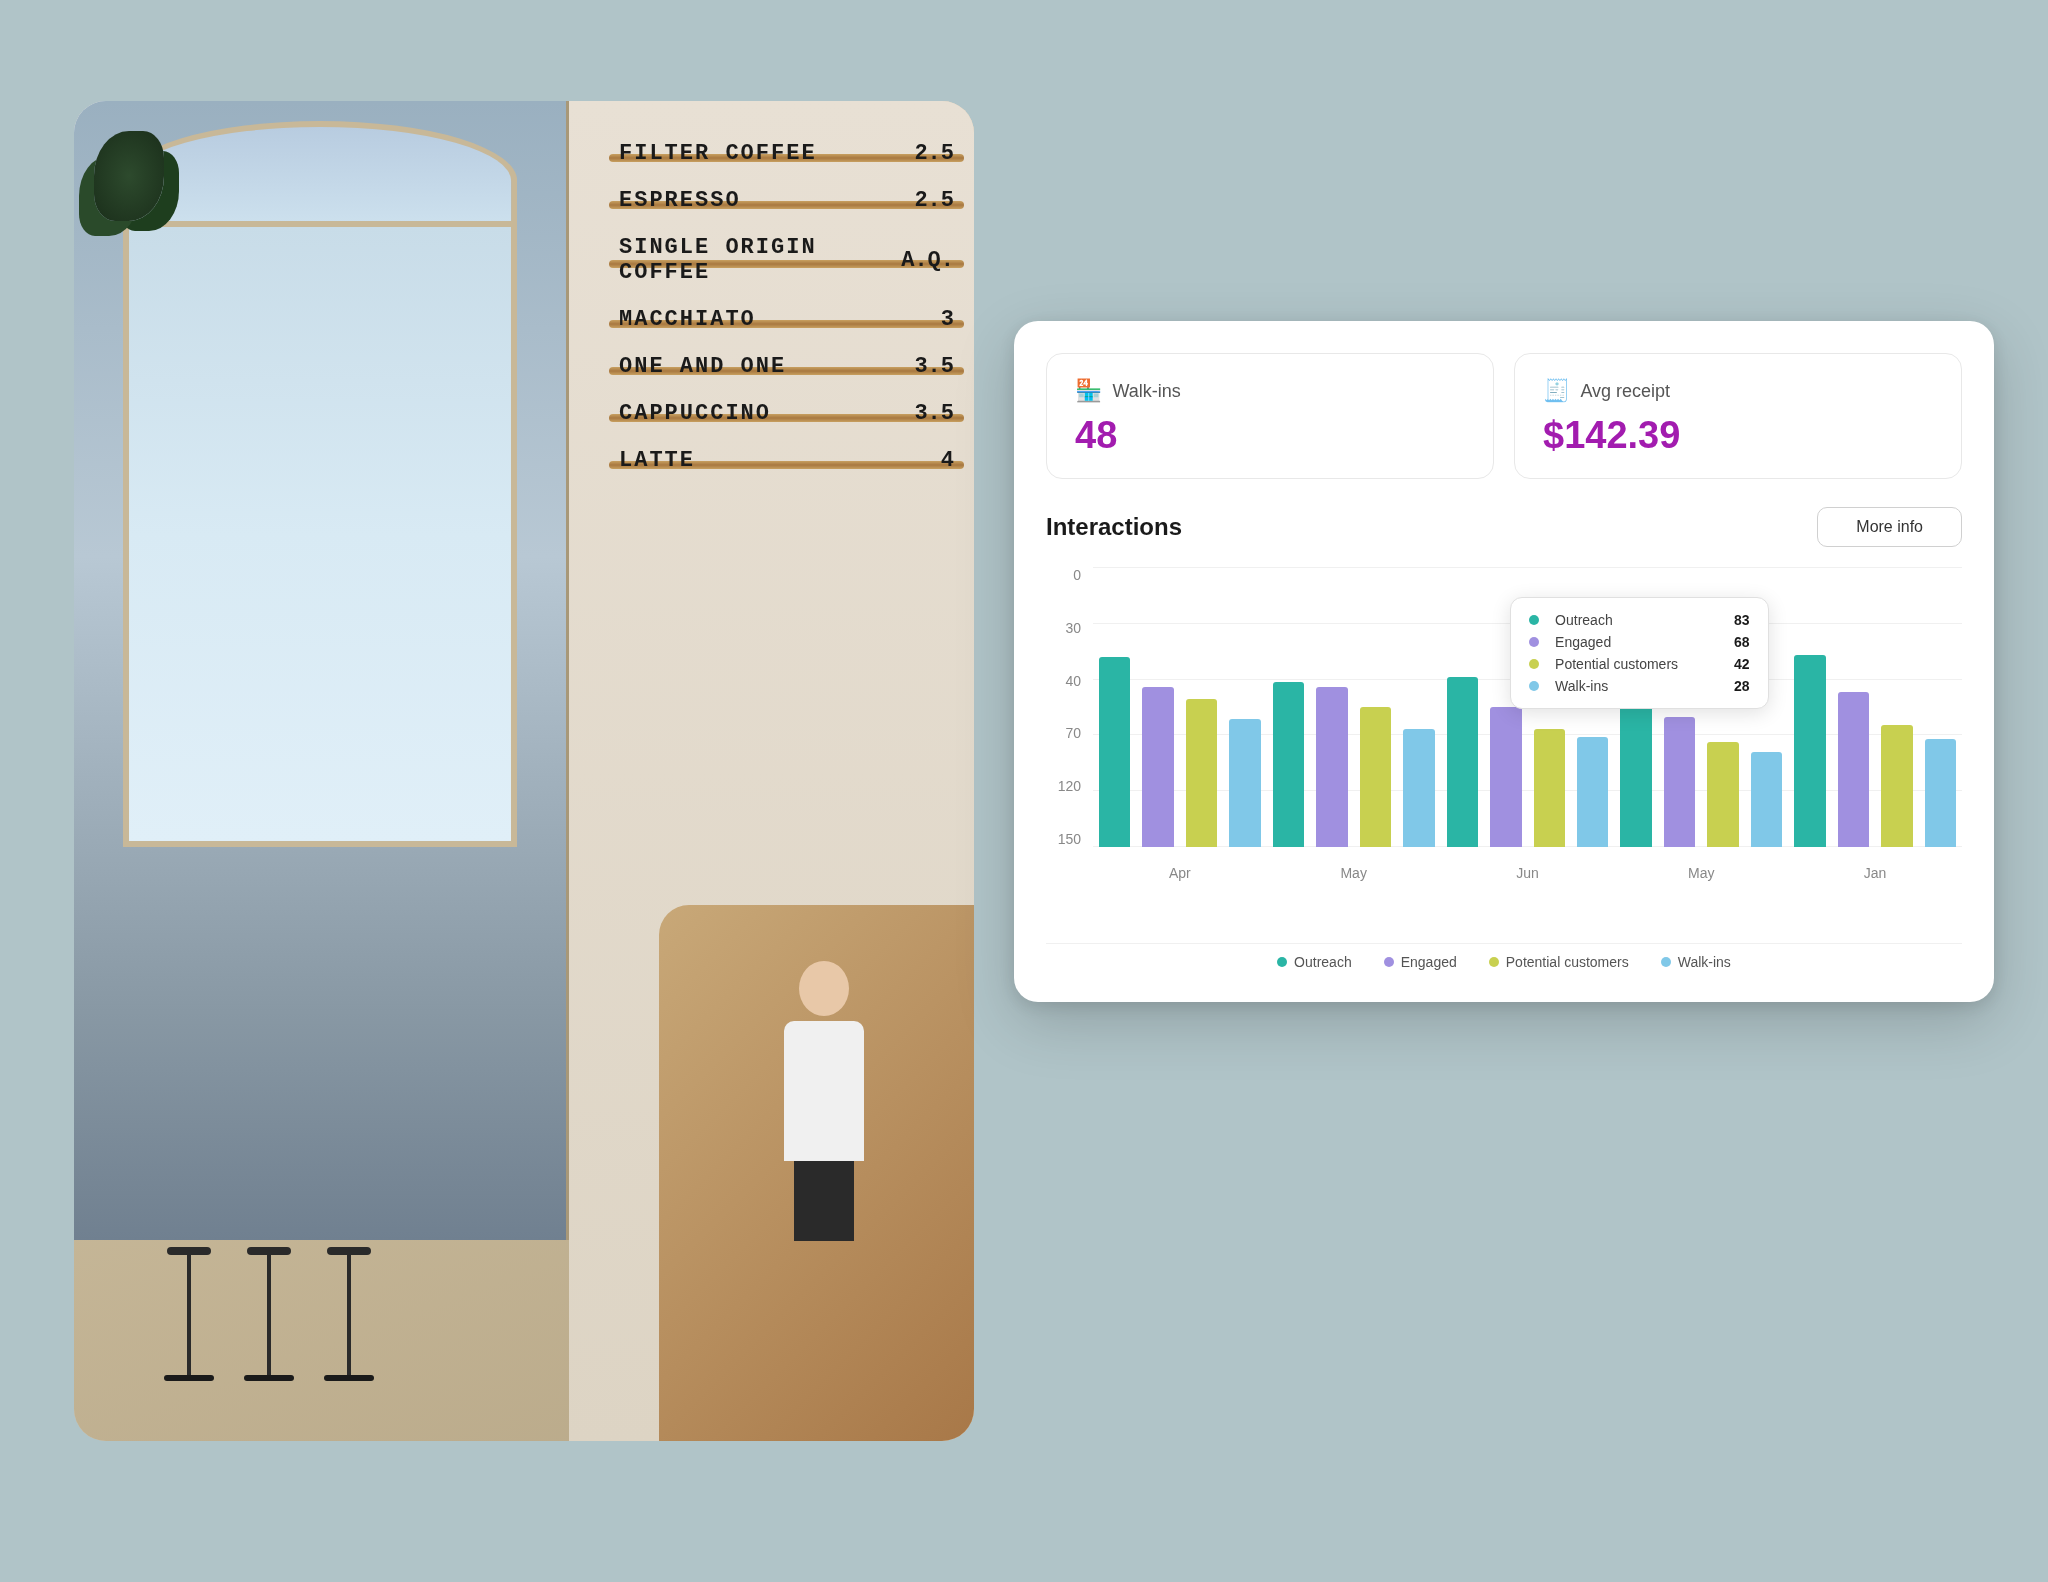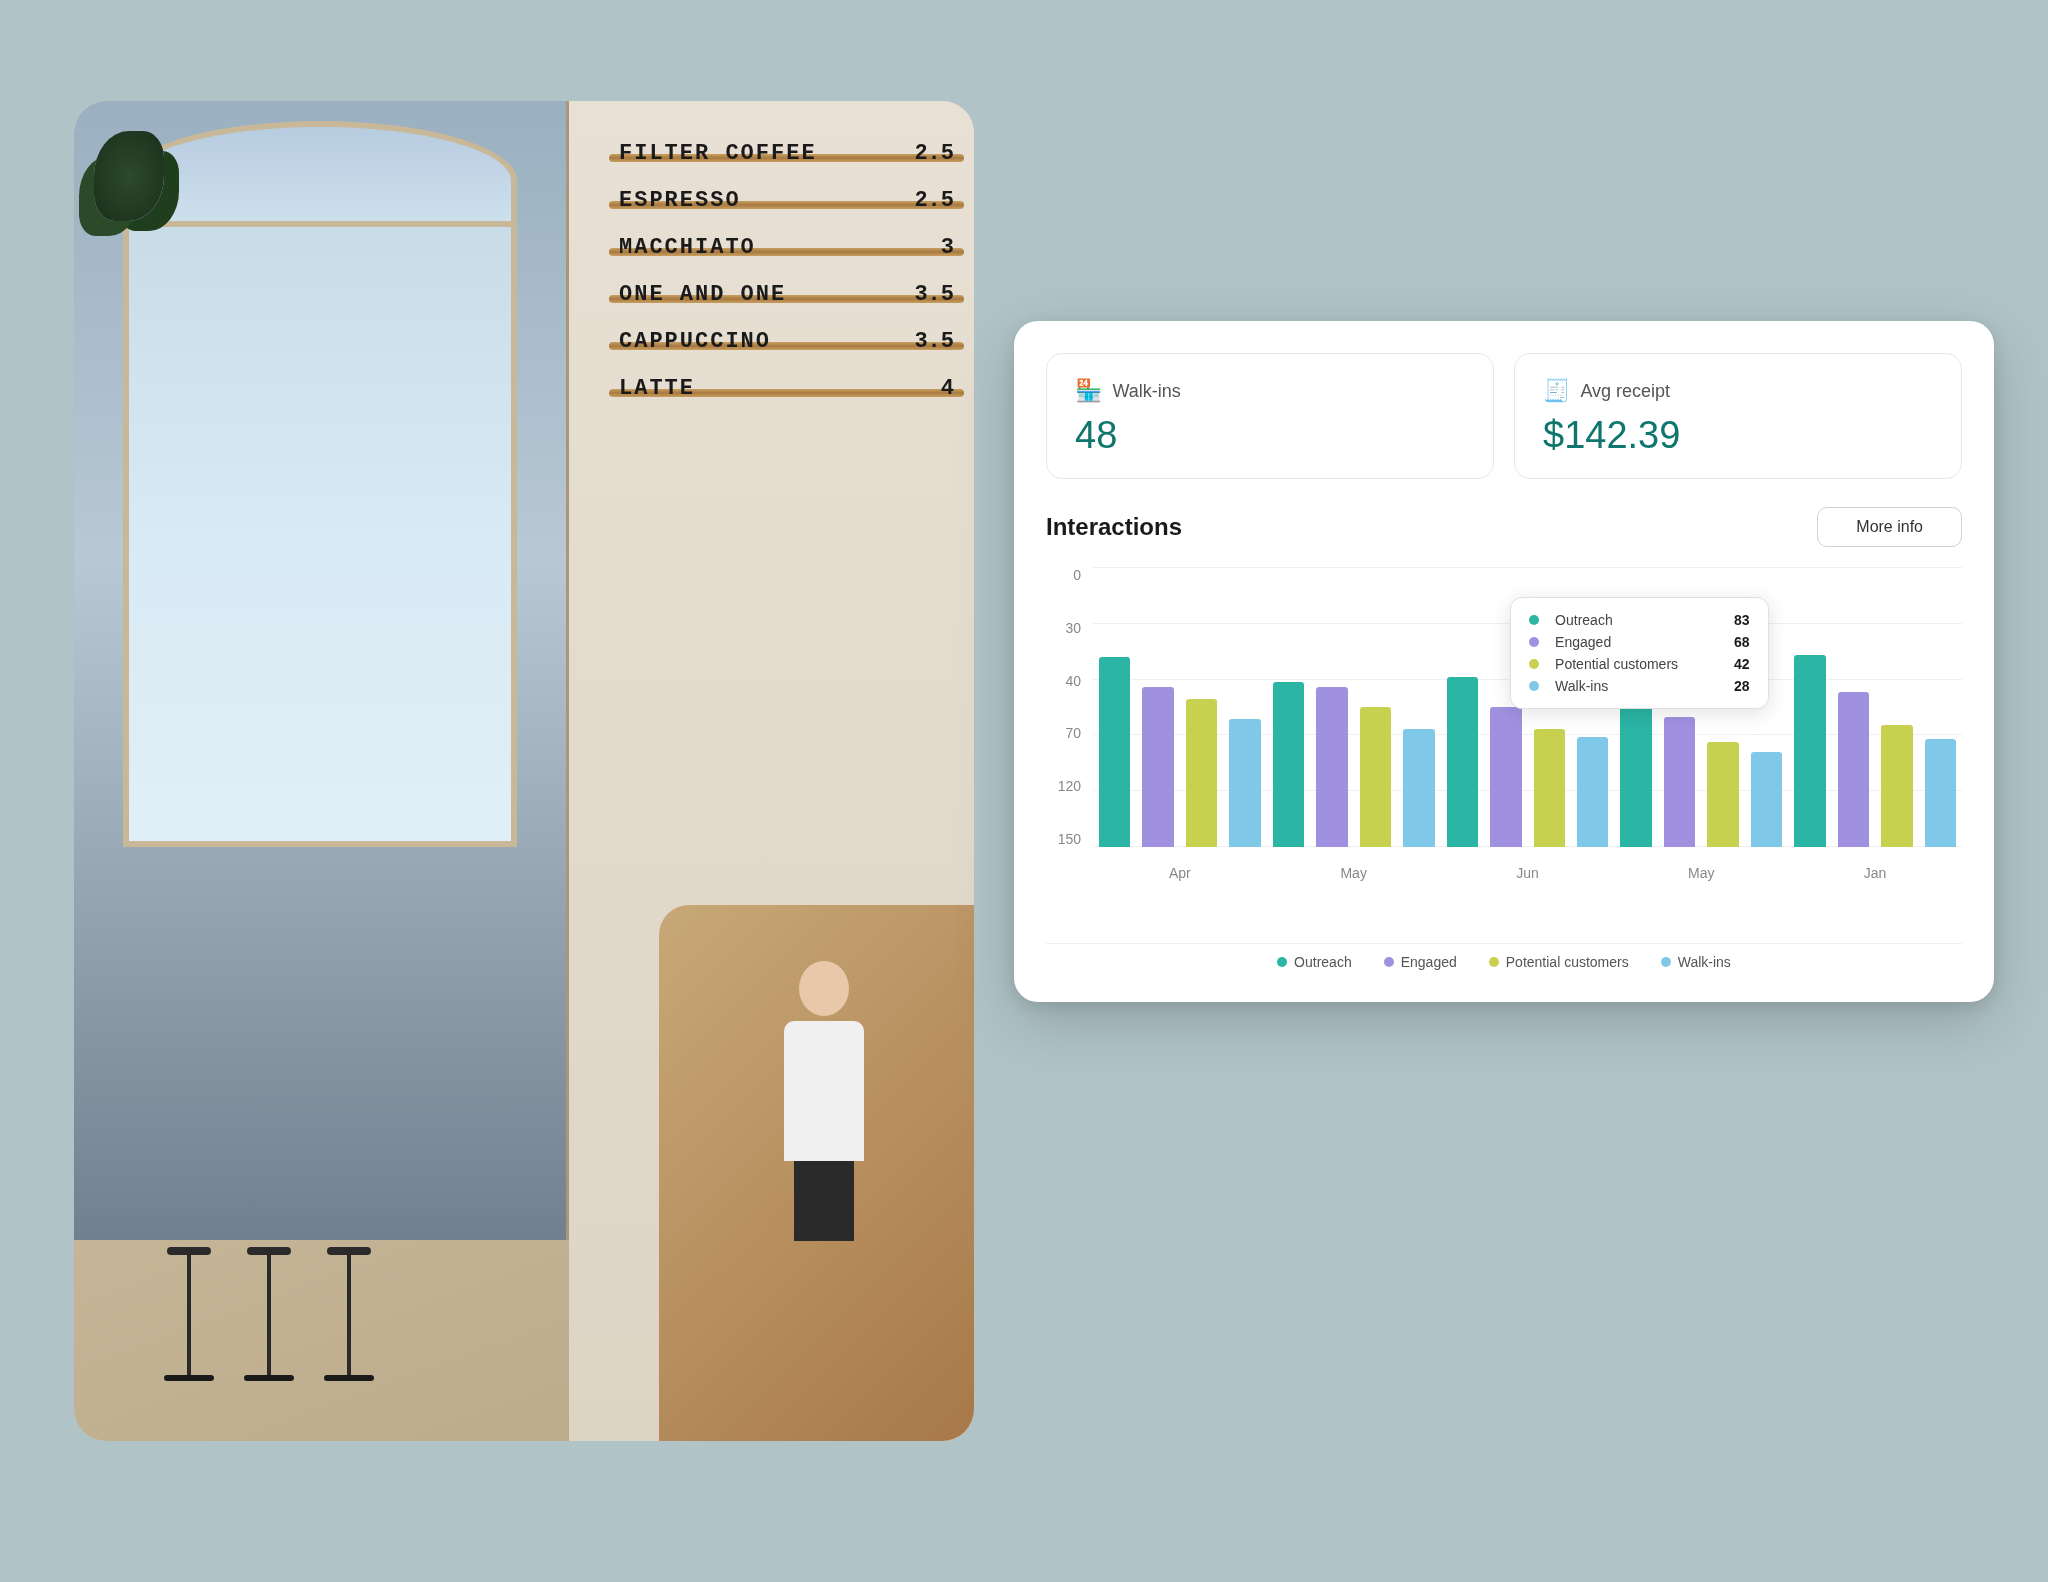--- a/index.html
+++ b/index.html
@@ -278,22 +278,22 @@
     }
 
     .stat-label {
       font-size: 18px;
       color: #555;
       font-weight: 500;
     }
 
     .stat-value {
       font-size: 38px;
-      font-weight: 400;
-      color: #0f766e;
+      font-weight: 700;
+      color: #a21caf;
       line-height: 1;
     }
 
     
     .interactions-header {
       display: flex;
       justify-content: space-between;
       align-items: center;
       margin-bottom: 20px;
     }
@@ -498,20 +498,25 @@
         <div class="menu-board">
           <div class="menu-item-row">
             <div class="menu-rail"></div>
             <span class="menu-text">FILTER COFFEE</span>
             <span class="menu-price">2.5</span>
           </div>
           <div class="menu-item-row">
             <div class="menu-rail"></div>
             <span class="menu-text">ESPRESSO</span>
             <span class="menu-price">2.5</span>
+          </div>
+          <div class="menu-item-row">
+            <div class="menu-rail"></div>
+            <span class="menu-text">SINGLE ORIGIN COFFEE</span>
+            <span class="menu-price">A.Q.</span>
           </div>
           <div class="menu-item-row">
             <div class="menu-rail"></div>
             <span class="menu-text">MACCHIATO</span>
             <span class="menu-price">3</span>
           </div>
           <div class="menu-item-row">
             <div class="menu-rail"></div>
             <span class="menu-text">ONE AND ONE</span>
             <span class="menu-price">3.5</span>

